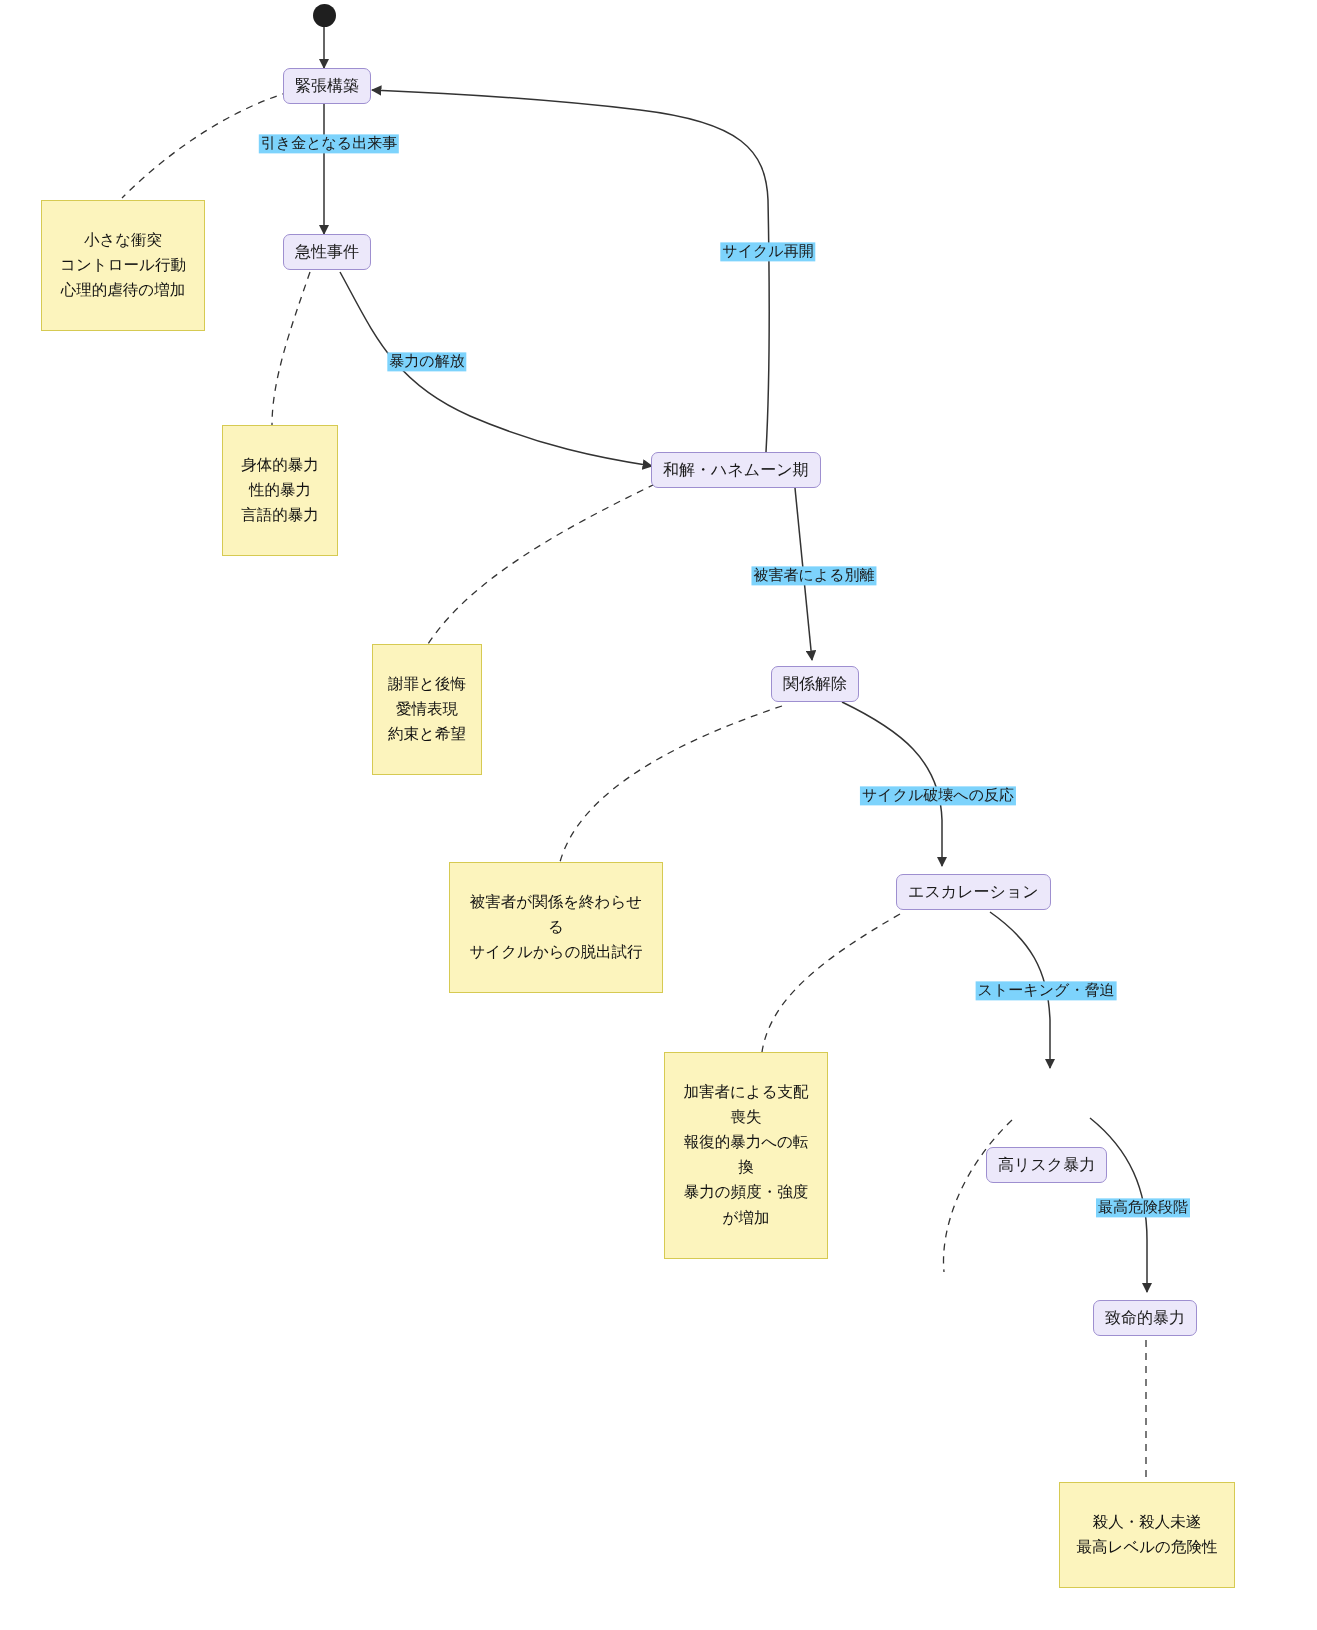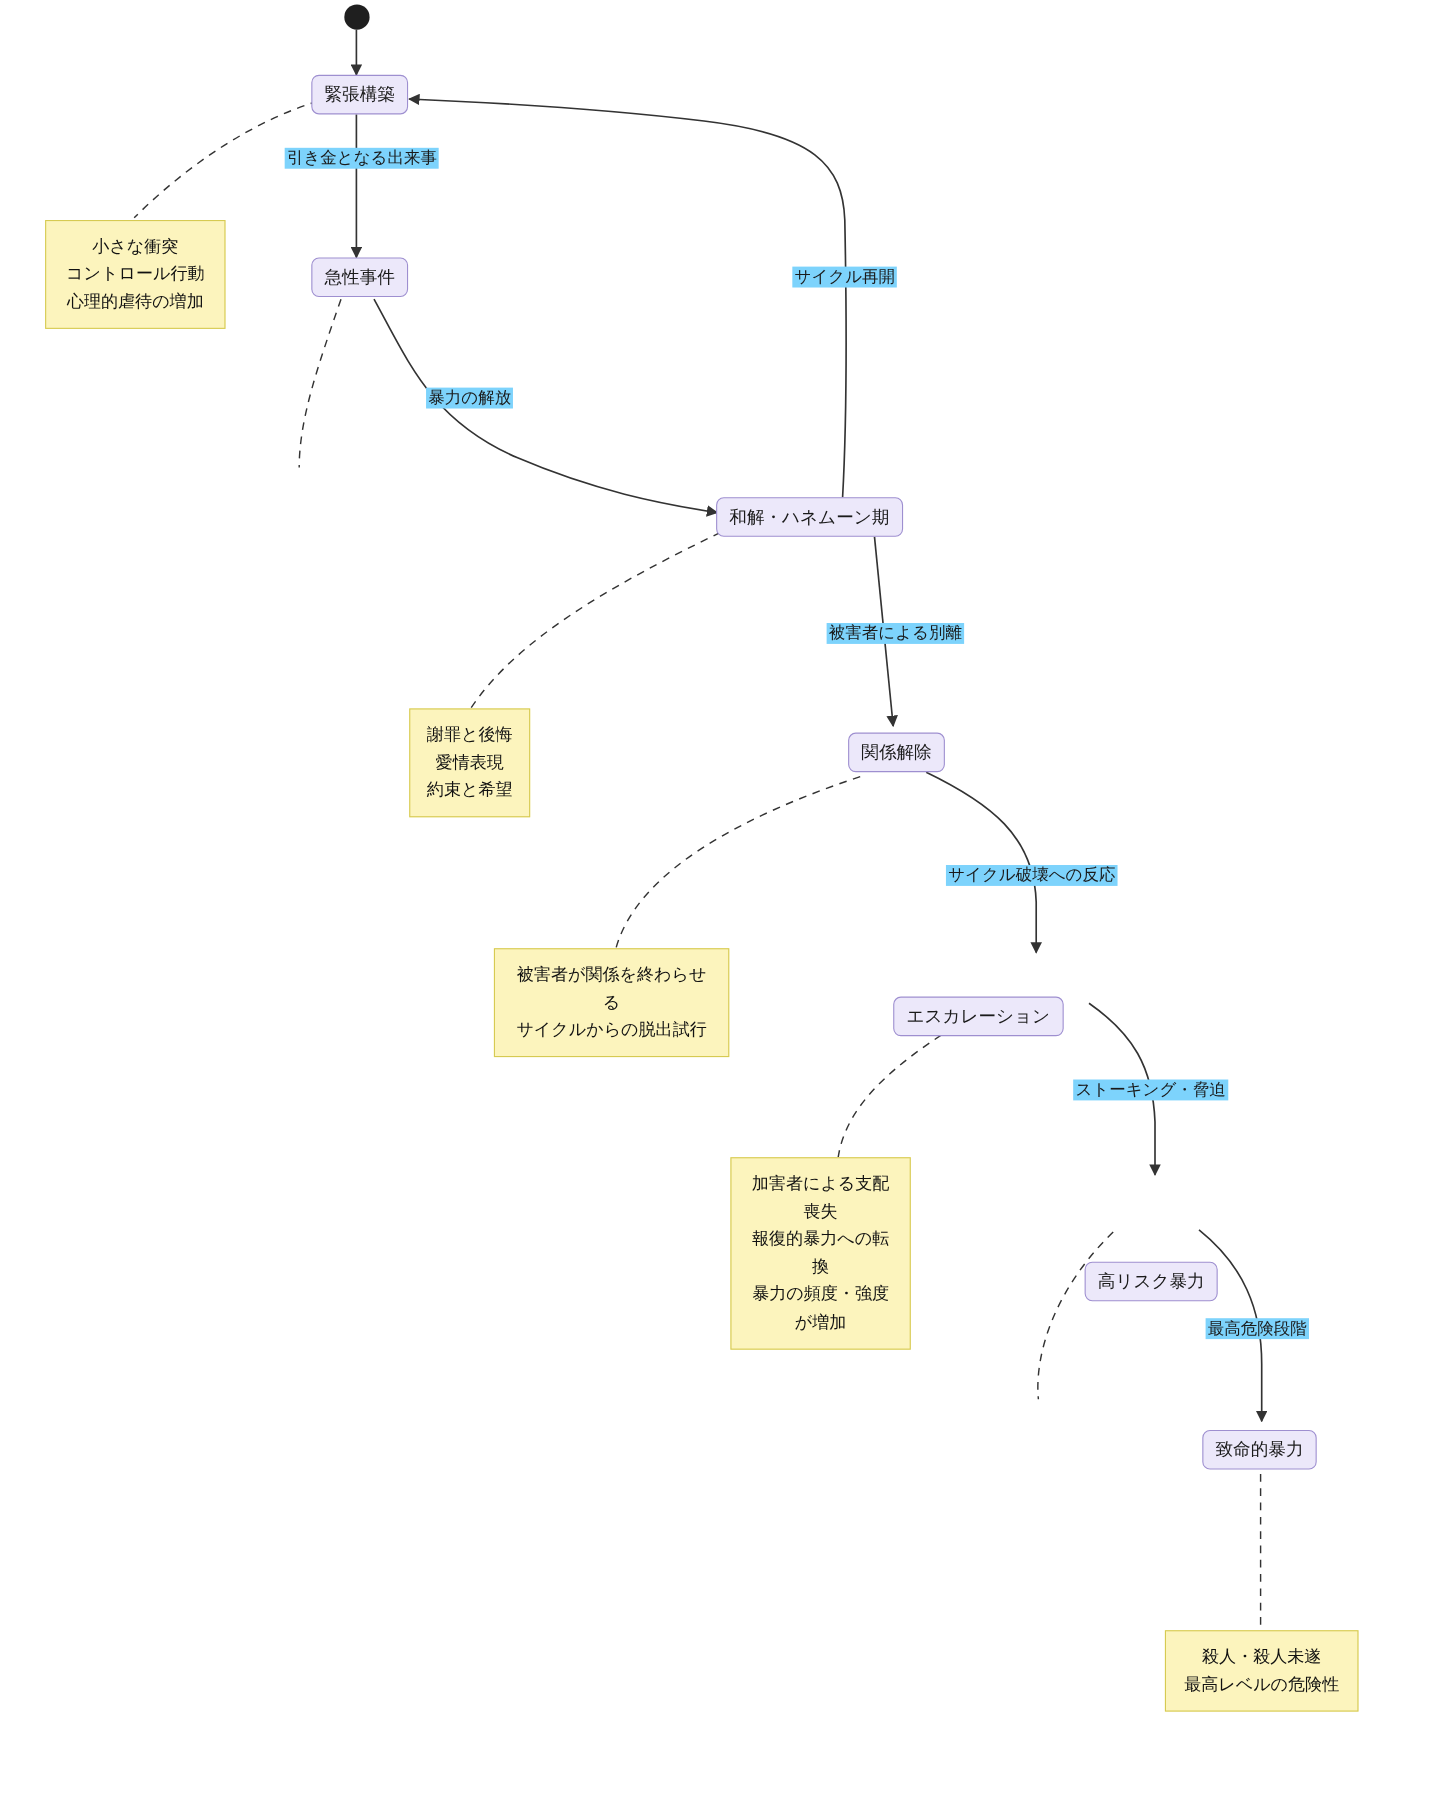--- a/index.html
+++ b/index.html
@@ -23,21 +23,21 @@
   }
   .note{
     position:absolute;
     background:#fcf4bd;
     border:1.3px solid #d6ca52;
     color:#111;
     font-size:15.5px;
     line-height:1.62;
     text-align:center;
     box-sizing:border-box;
-    padding:11px 14px;
+    padding:27px 14px;
     white-space:pre-line;
   }
   .edge-label{
     position:absolute;
     background:#7dd3fc;
     color:#1a1a1a;
     font-size:15px;
     line-height:1.15;
     padding:1px 2px;
     white-space:nowrap;
@@ -89,35 +89,38 @@
       <path d="M 1146 1340 L 1146 1482"></path>
     </g>
   </svg>
 
   <div class="start-dot" style="left:313px;top:4px;"></div>
 
   <div class="state" style="left:283px;top:68px;">緊張構築</div>
   <div class="state" style="left:283px;top:234px;">急性事件</div>
   <div class="state" style="left:651px;top:452px;">和解・ハネムーン期</div>
   <div class="state" style="left:771px;top:666px;">関係解除</div>
-  <div class="state" style="left:812px;top:874px;margin-top:32px;">エスカレーション</div>
+  <div class="state" style="left:896px;top:874px;">エスカレーション</div>
   <div class="state" style="left:986px;top:1147px;">高リスク暴力</div>
   <div class="state" style="left:1093px;top:1300px;">致命的暴力</div>
 
   <div class="edge-label" style="left:329px;top:144px;">引き金となる出来事</div>
   <div class="edge-label" style="left:427px;top:362px;">暴力の解放</div>
   <div class="edge-label" style="left:768px;top:252px;">サイクル再開</div>
   <div class="edge-label" style="left:814px;top:576px;">被害者による別離</div>
   <div class="edge-label" style="left:938px;top:796px;">サイクル破壊への反応</div>
   <div class="edge-label" style="left:1046px;top:991px;">ストーキング・脅迫</div>
   <div class="edge-label" style="left:1143px;top:1208px;">最高危険段階</div>
 
   <div class="note" style="left:41px;top:200px;width:164px;">小さな衝突
 コントロール行動
 心理的虐待の増加</div>
+  <div class="note" style="left:222px;top:425px;width:116px;">身体的暴力
+性的暴力
+言語的暴力</div>
   <div class="note" style="left:372px;top:644px;width:110px;">謝罪と後悔
 愛情表現
 約束と希望</div>
   <div class="note" style="left:449px;top:862px;width:214px;">被害者が関係を終わらせる
 サイクルからの脱出試行</div>
   <div class="note" style="left:664px;top:1052px;width:164px;">加害者による支配喪失
 報復的暴力への転換
 暴力の頻度・強度が増加</div>
   <div class="note" style="left:1059px;top:1482px;width:176px;">殺人・殺人未遂
 最高レベルの危険性</div>

